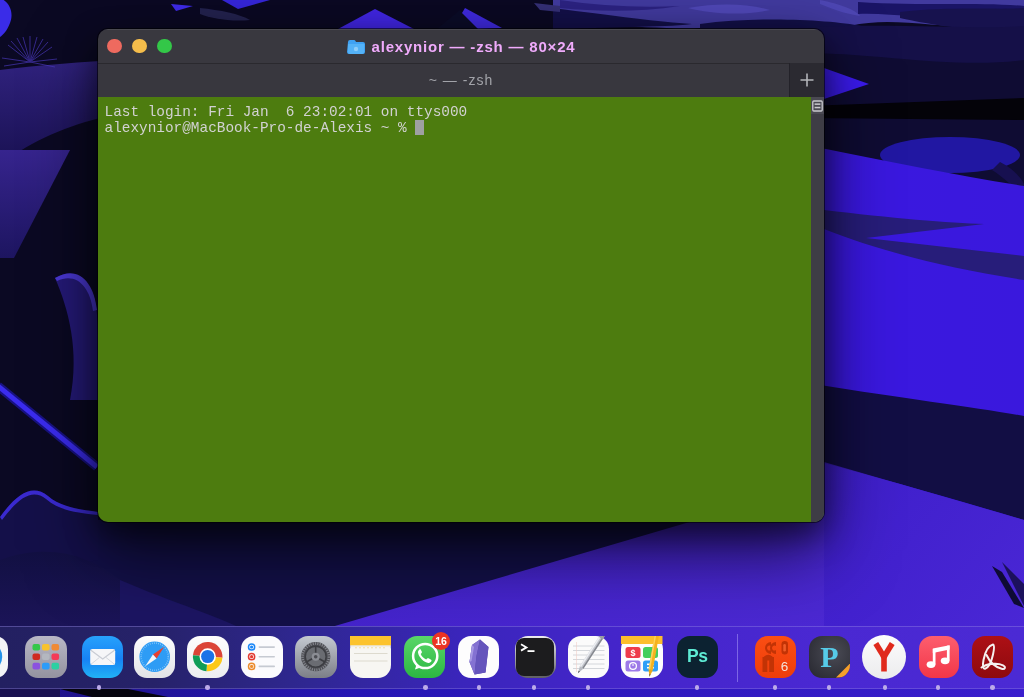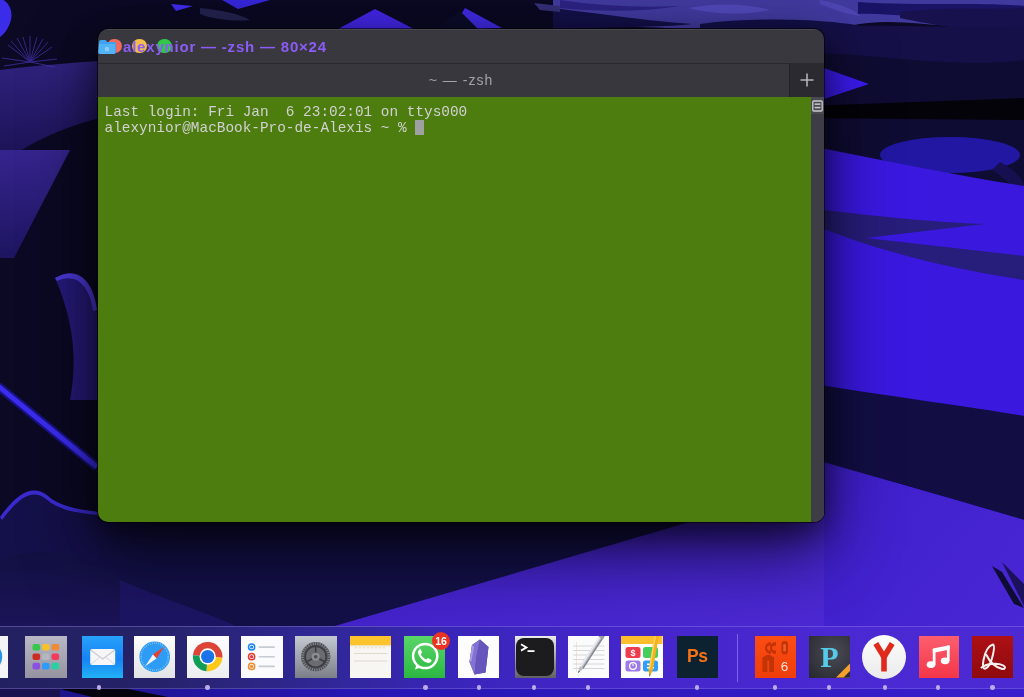--- a/index.html
+++ b/index.html
@@ -8,41 +8,41 @@
   
   #win{position:absolute;left:98px;top:29px;width:726px;height:493px;border-radius:10px;
        box-shadow:0 30px 70px 0px rgba(0,0,0,.62),0 12px 30px rgba(0,0,0,.50),0 0 0 1px rgba(0,0,0,.55);
        overflow:hidden;}
   #titlebar{position:absolute;left:0;top:0;width:100%;height:34px;background:#39383f;
             border-top:1px solid rgba(255,255,255,.09);box-sizing:border-box;}
   .tl{position:absolute;top:9.6px;width:14.6px;height:14.6px;border-radius:50%;}
   #tl-r{left:9.2px;background:#ee6a5f;}
   #tl-y{left:34.2px;background:#f5bd4b;}
   #tl-g{left:59.2px;background:#33c748;}
-  #title{position:absolute;left:0;top:0;width:100%;height:34px;display:flex;align-items:center;
-         color:#8b5cf6;font-size:15px;font-weight:bold;letter-spacing:.8px;}
+  #title{position:absolute;left:0;top:0;width:100%;height:34px;display:flex;align-items:center;justify-content:center;
+         color:#f0abfc;font-size:15px;font-weight:bold;letter-spacing:.8px;}
   #title svg{margin-right:7px;margin-top:1px;}
   #tabbar{position:absolute;left:0;top:34px;width:100%;height:34px;background:#38373e;}
   #tabbar .divline{position:absolute;left:0;top:0;width:100%;height:1px;background:rgba(0,0,0,.25);}
   #plus{position:absolute;right:0;top:0;width:34px;height:34px;background:#2b2a31;border-left:1px solid #232229;
         }
   #tabtitle{position:absolute;left:0;top:0;width:100%;height:34px;display:flex;align-items:center;justify-content:center;
             color:#a2a3a9;font-size:14px;letter-spacing:1px;}
   #content{position:absolute;left:0;top:68px;width:100%;height:425px;background:#4d7c0f;}
   #content pre{margin:0;padding:6.5px 0 0 6.5px;font-family:"Liberation Mono",monospace;font-size:14.4px;
                line-height:16.5px;color:#d2d2d2;letter-spacing:0px;}
   #cursor{display:inline-block;width:8.6px;height:14.5px;background:#9fa0a2;vertical-align:-2.5px;}
   #scol{position:absolute;right:0;top:68px;width:13.5px;height:425px;background:#3e3d45;}
   #sbox{position:absolute;right:0;top:0;width:13.5px;height:17px;background:#4a4952;
         display:flex;align-items:center;justify-content:center;}
   
   #dock{position:absolute;left:0;top:625.5px;width:1024px;height:63.5px;
         background:linear-gradient(90deg,#232061 0%,#262269 15%,#2f2792 30%,#3a25bb 45%,#4425ca 60%,#4a28d2 80%,#4b2ad4 100%);
         border-top:1px solid rgba(150,135,230,.40);border-bottom:1px solid rgba(150,135,230,.35);box-sizing:border-box;}
-  .ico{position:absolute;top:9.5px;width:41.5px;height:41.5px;border-radius:0;}
+  .ico{position:absolute;top:9.5px;width:41.5px;height:41.5px;border-radius:13px;}
   .dot{position:absolute;top:58.5px;width:4.6px;height:4.6px;border-radius:50%;background:#bcabe9;}
 </style>
 </head>
 <body>
 <svg id="wall" width="1024" height="697" viewBox="0 0 1024 697">
  <defs>
   <linearGradient id="gBlue" x1="0" y1="0" x2="0" y2="1">
    <stop offset="0" stop-color="#3715de"></stop>
         <stop offset=".55" stop-color="#3d1ae0"></stop>
         <stop offset="1" stop-color="#4c28d6"></stop>
@@ -358,21 +358,21 @@
     <g transform="rotate(10 32 20)">
      <rect x="30" y="-4" width="4.3" height="38" fill="#f5b21e"></rect>
      <rect x="30" y="-4" width="1.5" height="38" fill="#fdd35c"></rect>
      <polygon points="30,34 34.3,34 32.1,41" fill="#e9a81c"></polygon>
      <polygon points="31.4,38.3 32.8,38.3 32.1,41" fill="#6a6258"></polygon>
     </g>
    </svg>
   </div>
 
   <div class="ico" style="left:676.5px;background:#0c2231;display:flex;align-items:center;justify-content:center;">
-    <span style="color:#f97316;font-size:17.5px;font-weight:bold;letter-spacing:-0.5px;">Ps</span>
+    <span style="color:#5eead4;font-size:17.5px;font-weight:bold;letter-spacing:-0.5px;">Ps</span>
   </div>
 
   <div style="position:absolute;left:737px;top:7px;width:1px;height:48px;background:rgba(190,180,255,.45);"></div>
 
   <div class="ico" style="left:754.5px;background:linear-gradient(180deg,#fb4e13,#ee3d0a);">
    <svg width="41.5" height="41.5" viewBox="0 0 41.5 41.5">
     <g fill="#c23305">
      <path d="M16,6 a6,6 0 1 0 0,12 l0,-4 a2.5,2.5 0 1 1 0,-4 Z"></path>
      <path d="M24.5,6 a6,6 0 1 0 0,12 l0,-4 a2.5,2.5 0 1 1 0,-4 Z" transform="translate(-3.5,0)"></path>
      <rect x="26.5" y="5" width="6.5" height="13.5" rx="3.2"></rect>

